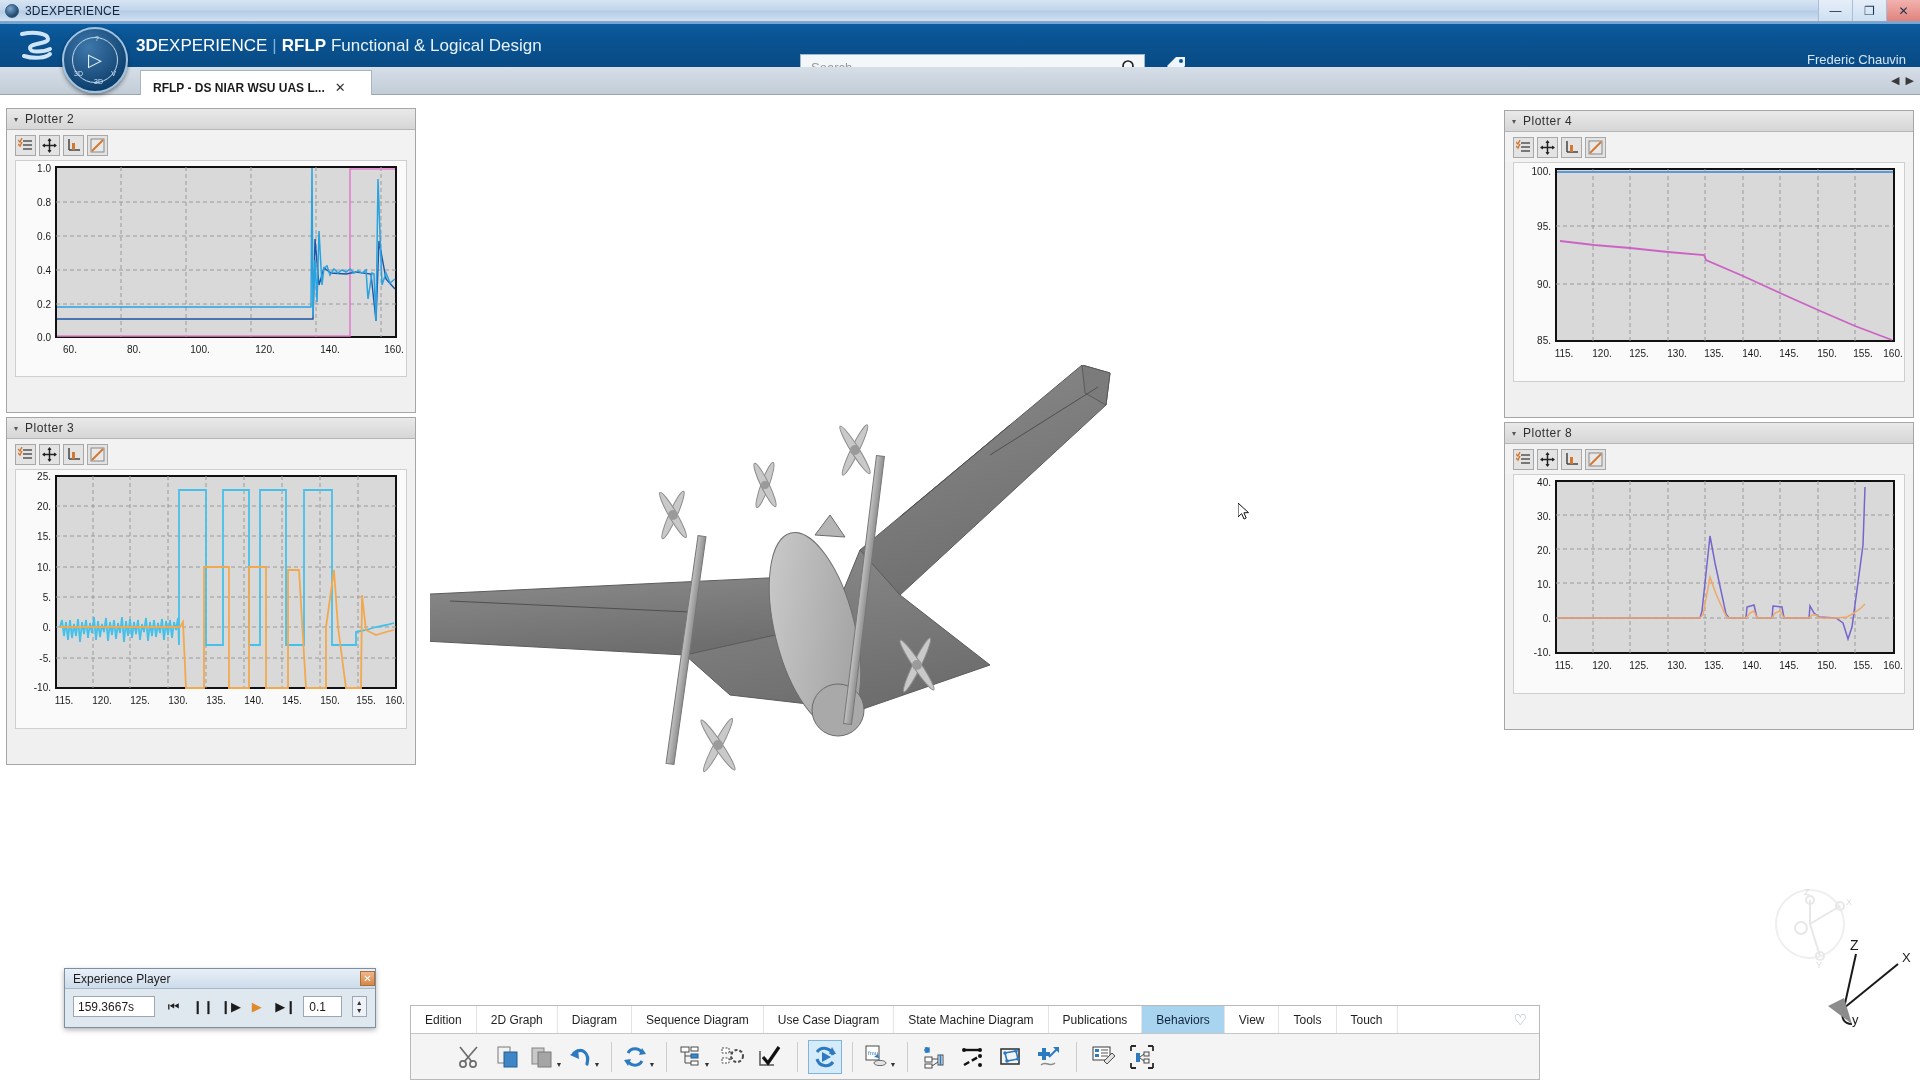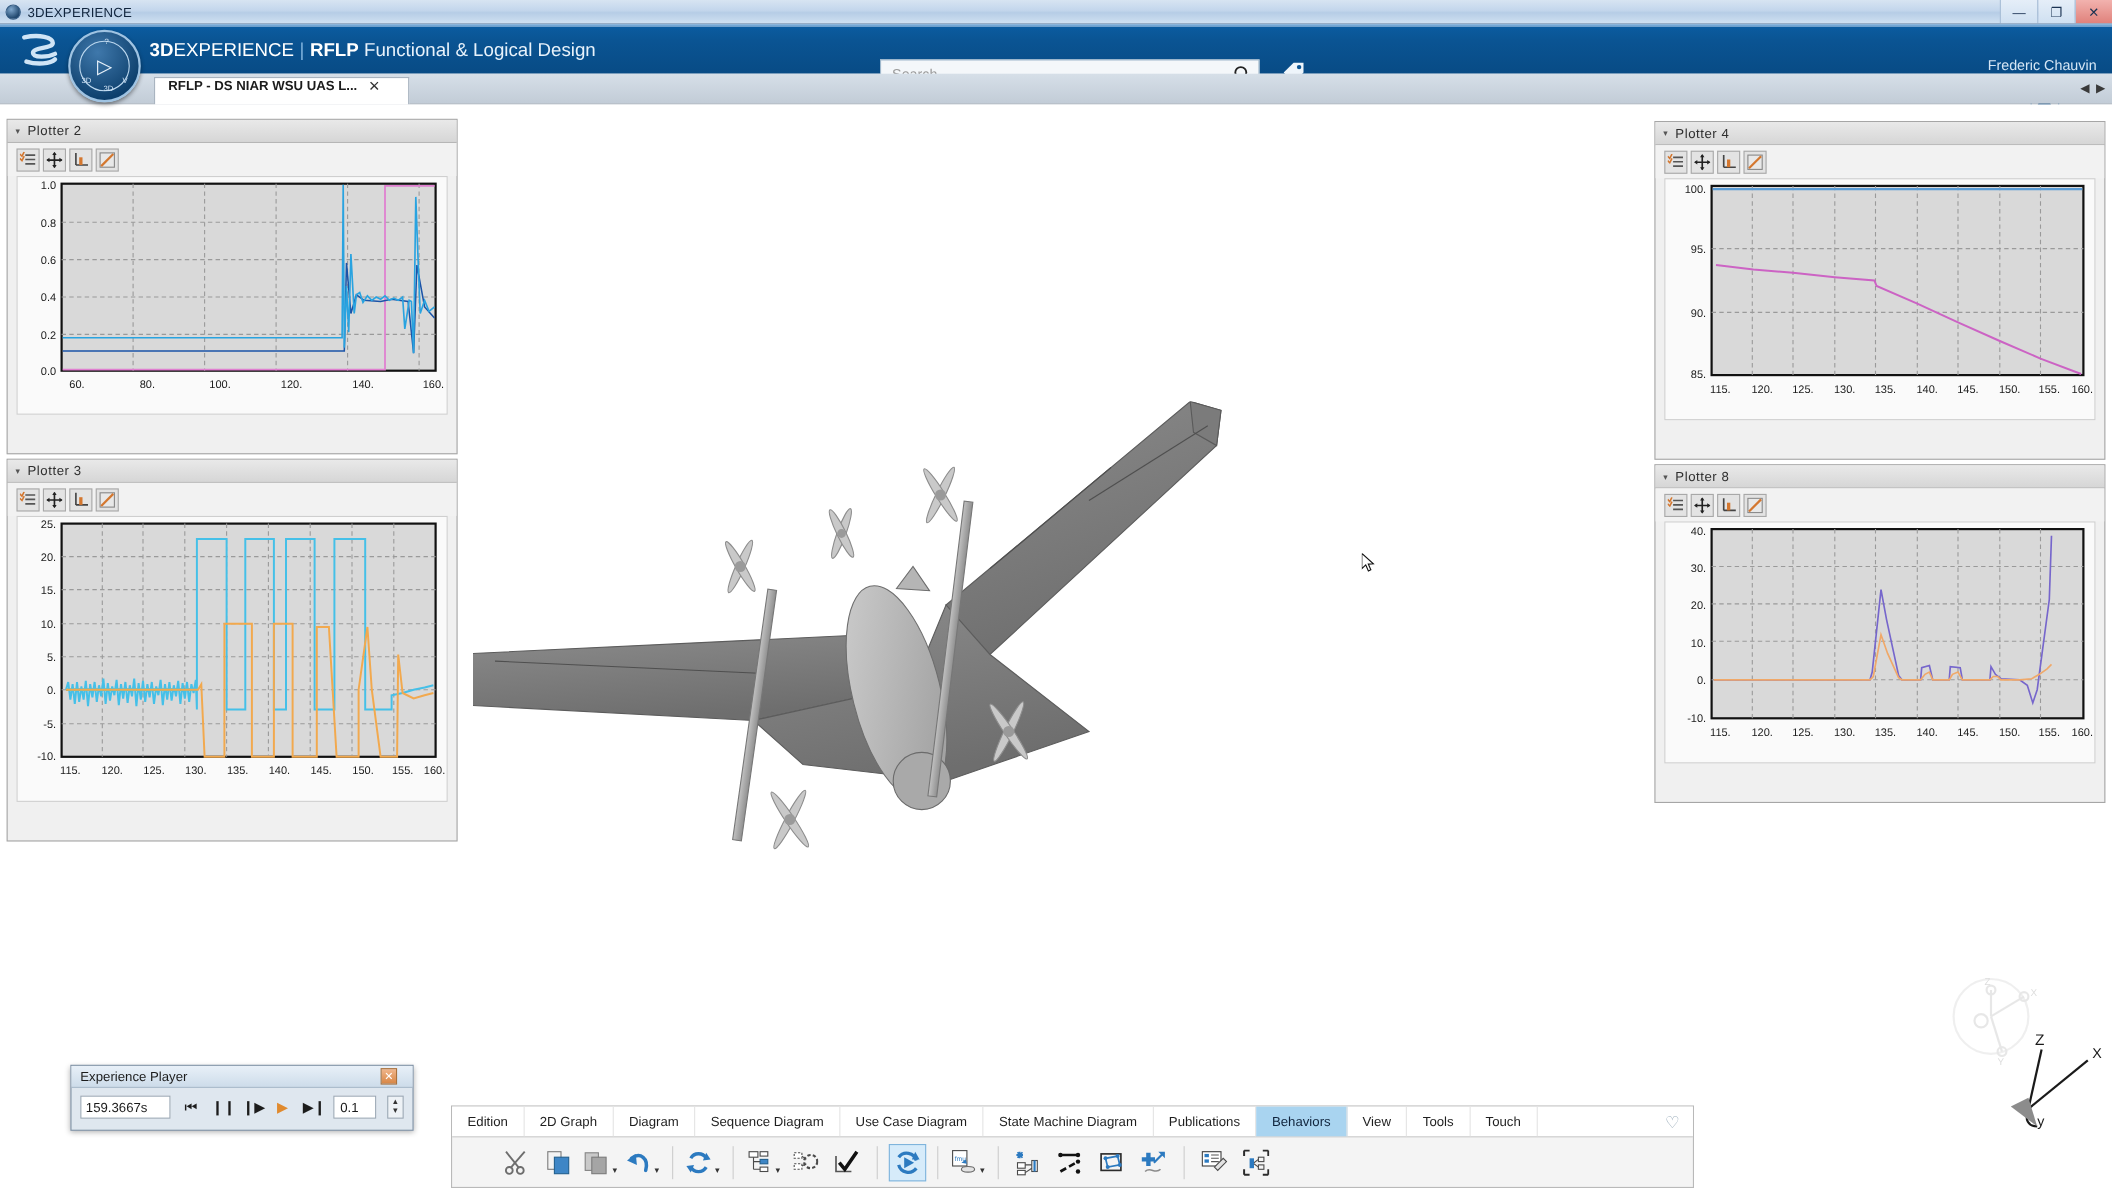--- a/index.html
+++ b/index.html
@@ -93,21 +93,21 @@
 
   
   .tabstrip {
     position: absolute; left: 0; top: 67px; width: 1920px; height: 28px;
     background: linear-gradient(to bottom,#d6dfe8,#c2ccd7);
     border-bottom: 1px solid #9aa6b2;
   }
   .doc-tab {
     position: absolute; left: 140px; top: 3px; height: 25px;
     background: #ffffff; border: 1px solid #a9b4c0; border-bottom: none;
-    display: flex; align-items: flex-start; padding: 0 25px 0 12px; gap: 10px;
+    display: flex; align-items: flex-end; padding: 0 25px 0 12px; gap: 10px;
     font-size: 12px; color: #1b1b1b; font-weight: bold;
   }
   .doc-tab .x { font-size: 13px; color: #333; font-weight: normal; }
   .tab-navs { position: absolute; right: 6px; top: 7px; display: flex; gap: 6px; font-size: 11px; color: #3a3a3a; }
 
   
   .viewport {
     position: absolute; left: 0; top: 95px; width: 1920px; height: 985px;
     background: #ffffff;
   }
@@ -135,21 +135,21 @@
   svg.chart { display: block; }
 
   
   .player {
     position: absolute; left: 64px; top: 968px; width: 312px; height: 60px;
     background: #dfe7ef; border: 1px solid #7d8fa2; box-shadow: 0 2px 5px rgba(0,0,0,.3);
   }
   .player-hdr {
     height: 20px; background: linear-gradient(to bottom,#e8f0f8,#cddcea);
     border-bottom: 1px solid #a7b8c9;
-    display: flex; align-items: center; padding: 0 14px 0 8px;
+    display: flex; align-items: center; padding: 0 0 0 8px;
     font-size: 12px; color: #1c1c1c;
   }
   .player-hdr .cbtn {
     margin-left: auto; width: 15px; height: 15px;
     background: linear-gradient(to bottom,#f0b68c,#d88645); border:1px solid #a9713c;
     color:#fff; font-size:10px; display:flex;align-items:center;justify-content:center;
   }
   .player-body { display: flex; align-items: center; gap: 10px; padding: 7px 8px; }
   .time-field {
     width: 86px; height: 21px; background:#fff; border:1px solid #9aa7b4;

